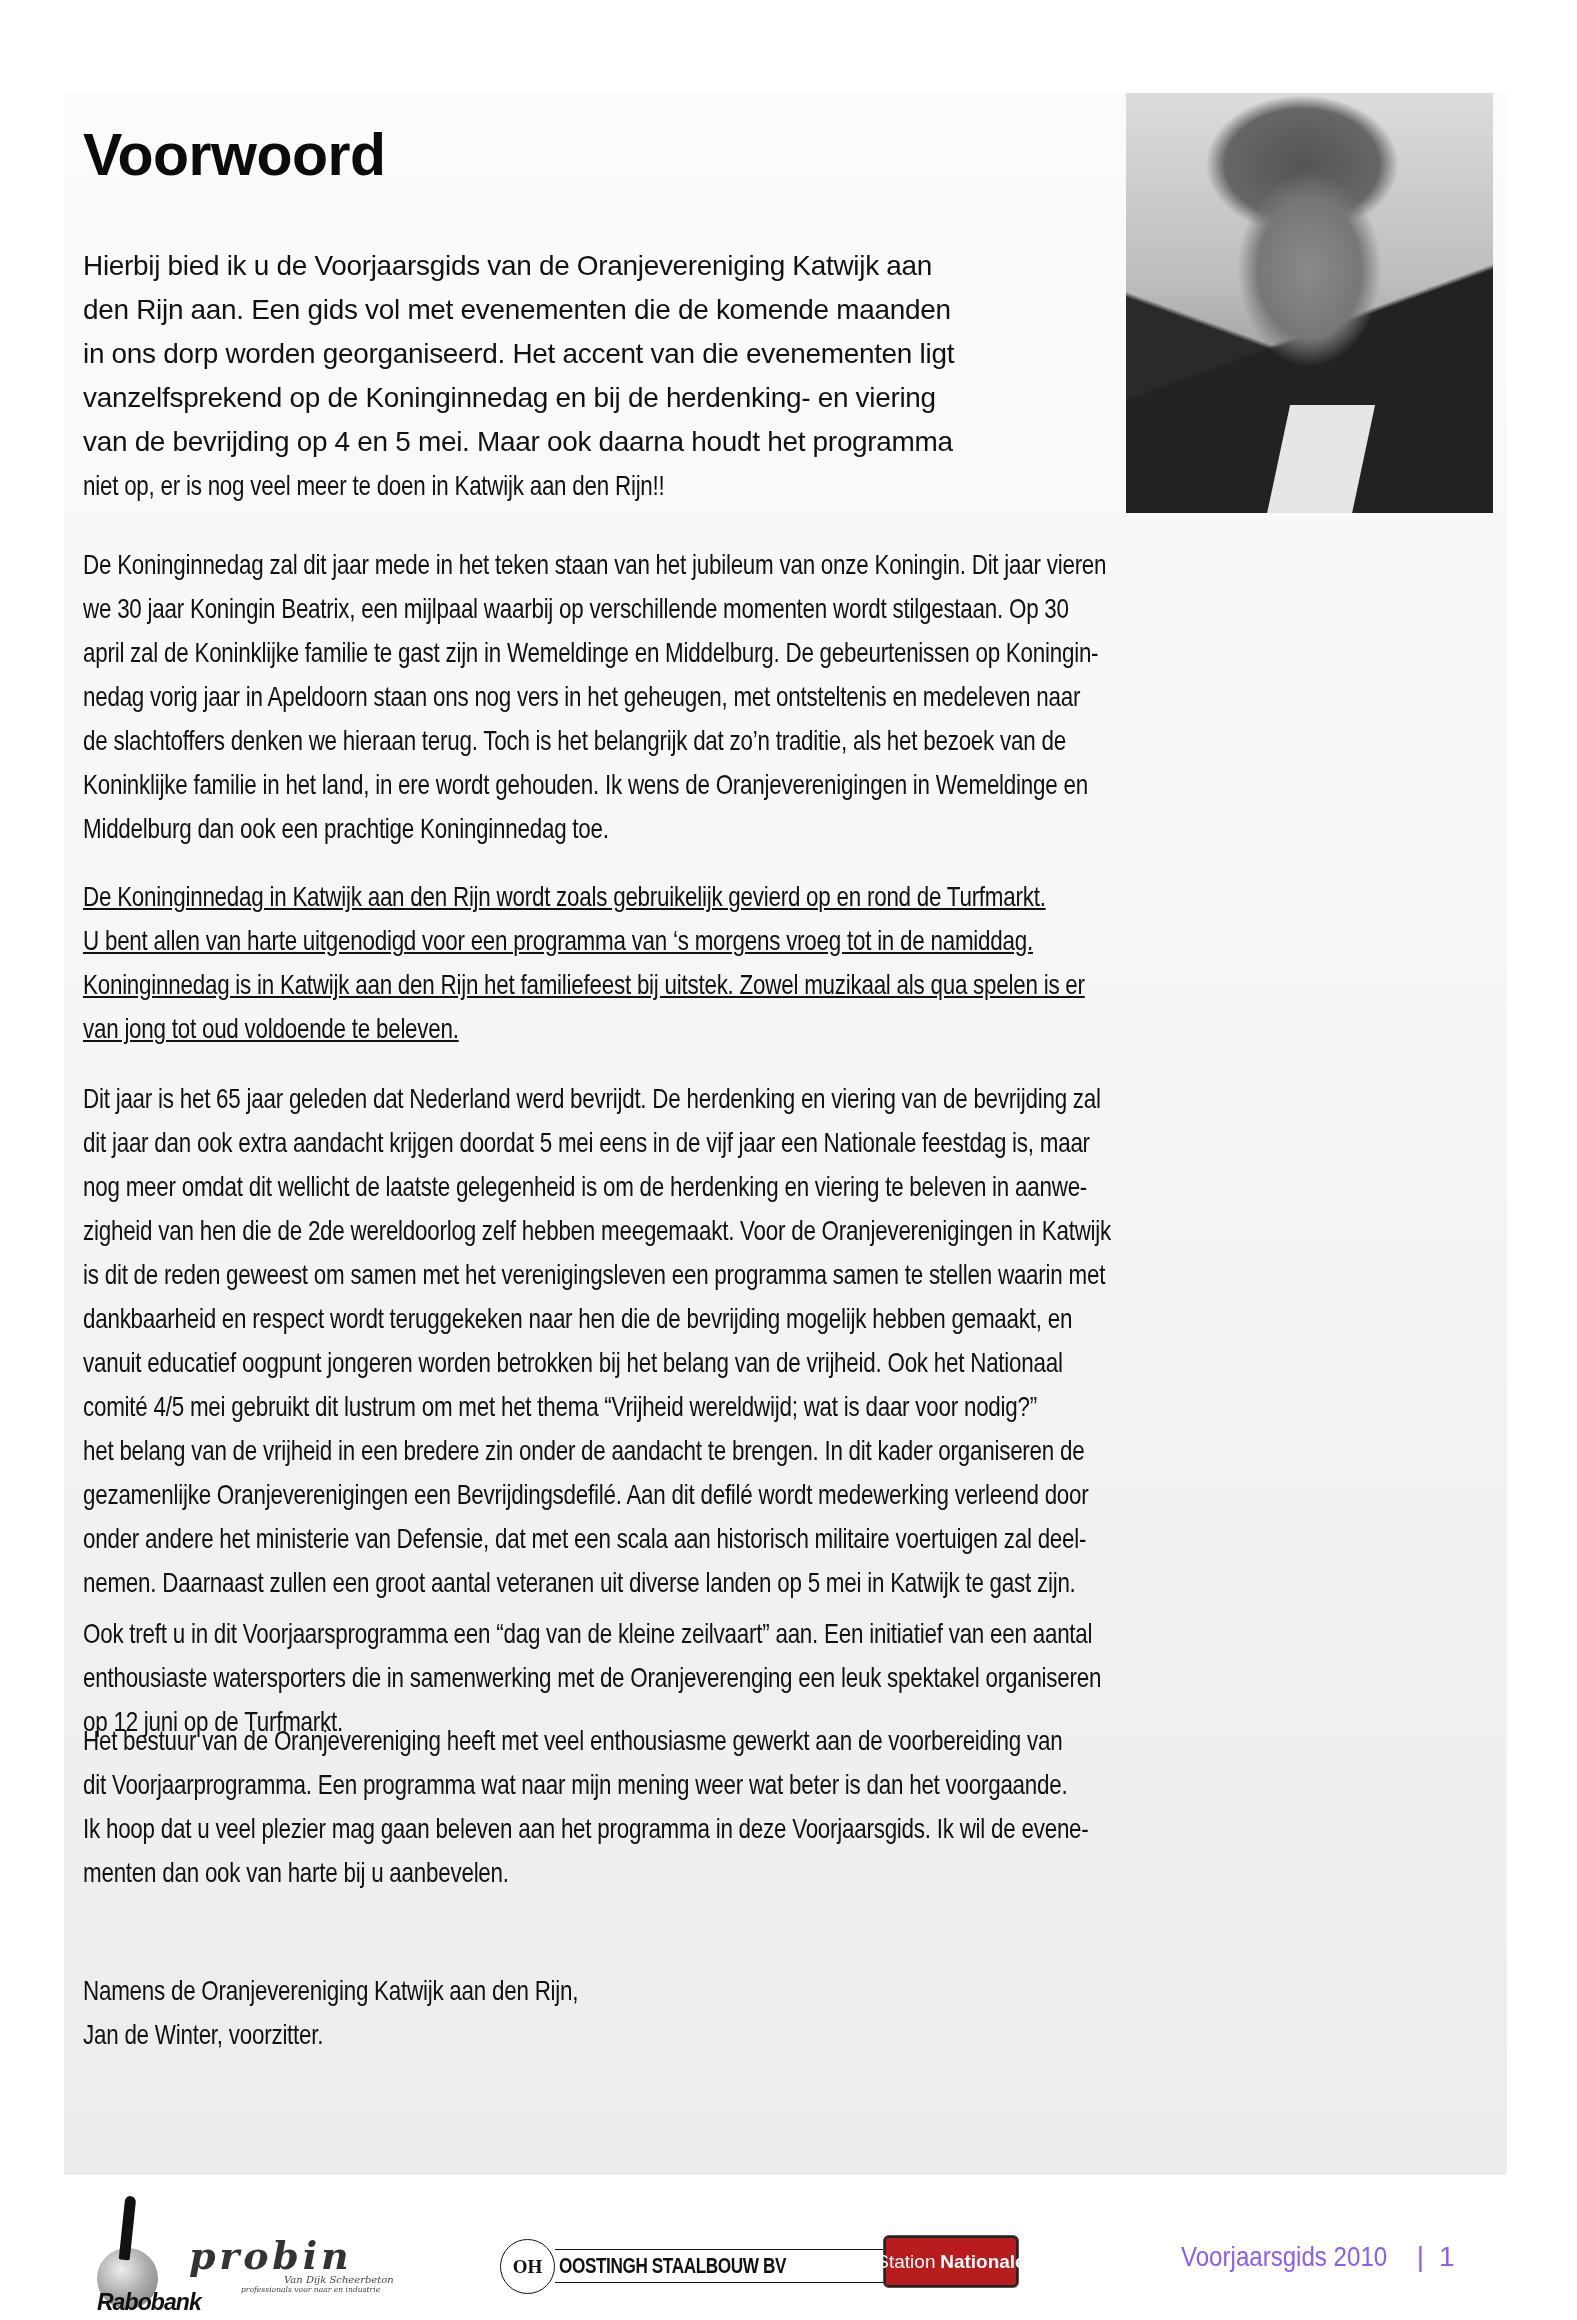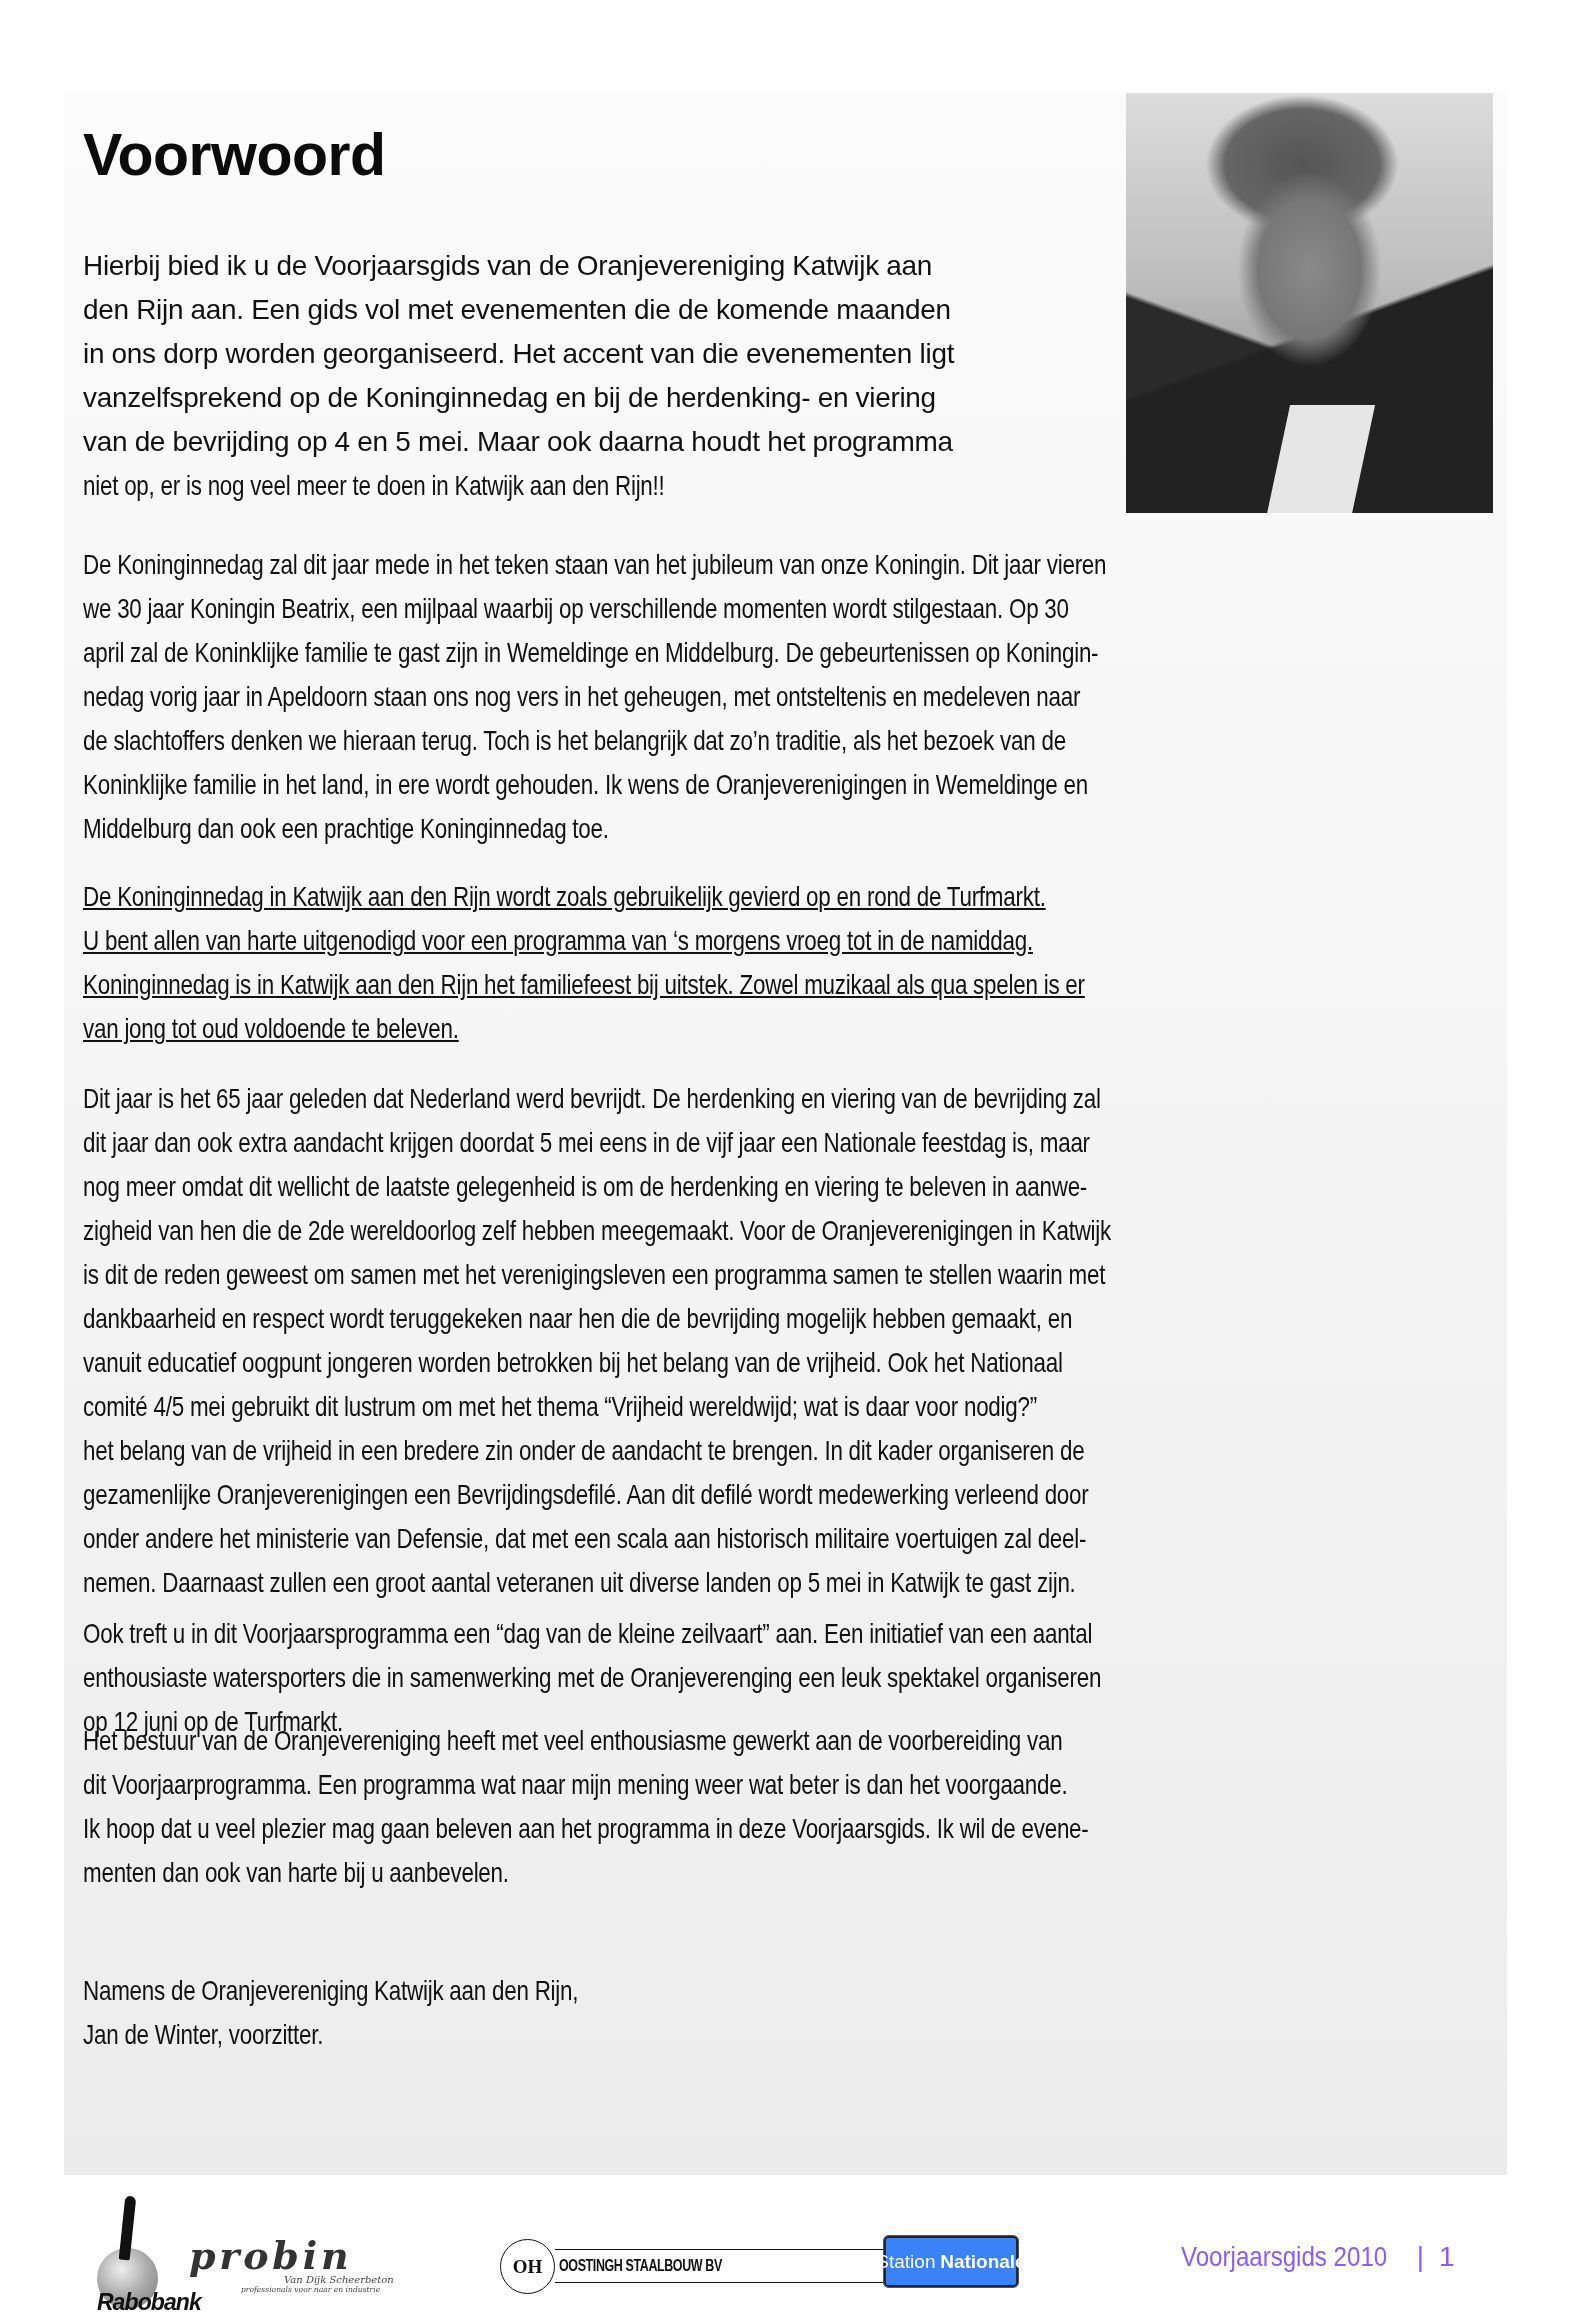--- a/index.html
+++ b/index.html
@@ -55,24 +55,24 @@
   .probin-sub2 { font-family: "DejaVu Serif", serif; font-size: 7.6px; font-style: italic; margin-left: 52px; color: #444; }
   .oostingh { left: 500px; top: 2239px; width: 397px; height: 57px; }
   .oostingh-circle {
     position: absolute; left: 0; top: 0; width: 53px; height: 53px; border: 1.9px solid #111; border-radius: 50%;
     display: flex; align-items: center; justify-content: center; font-weight: bold; font-size: 19px; background: #fff; font-family: Liberation Serif, serif;
   }
   .oostingh-bar {
     position: absolute; left: 55px; top: 9.5px; width: 336px; height: 32px;
     border-top: 1.9px solid #111; border-bottom: 1.9px solid #111;
     display: flex; align-items: center; padding-left: 3.8px;
-    font-size: 16px; font-weight: bold; letter-spacing: -0.5px; transform-origin: left center;
+    font-size: 22px; font-weight: bold; letter-spacing: -0.5px; transform-origin: left center;
   }
   .drukwerk {
-    left: 883px; top: 2235px; width: 134px; height: 51px; background: #3b82f6; color: #fff;
+    left: 883px; top: 2235px; width: 134px; height: 51px; background: #b91c1c; color: #fff;
     border-radius: 5.7px; border: 1.9px solid #555; box-shadow: inset 0 0 0 1.9px #222;
     display: flex; align-items: center; justify-content: center; font-size: 19px;
   }
   .drukwerk b { margin-left: 4.7px; }
   .page-footer {
     position: absolute; left: 1181px; top: 2241px; font-size: 28px; color: #8b5cf6; white-space: nowrap;
   }
   .page-footer .sep { margin: 0 15px 0 19px; }
 </style>
 </head>

